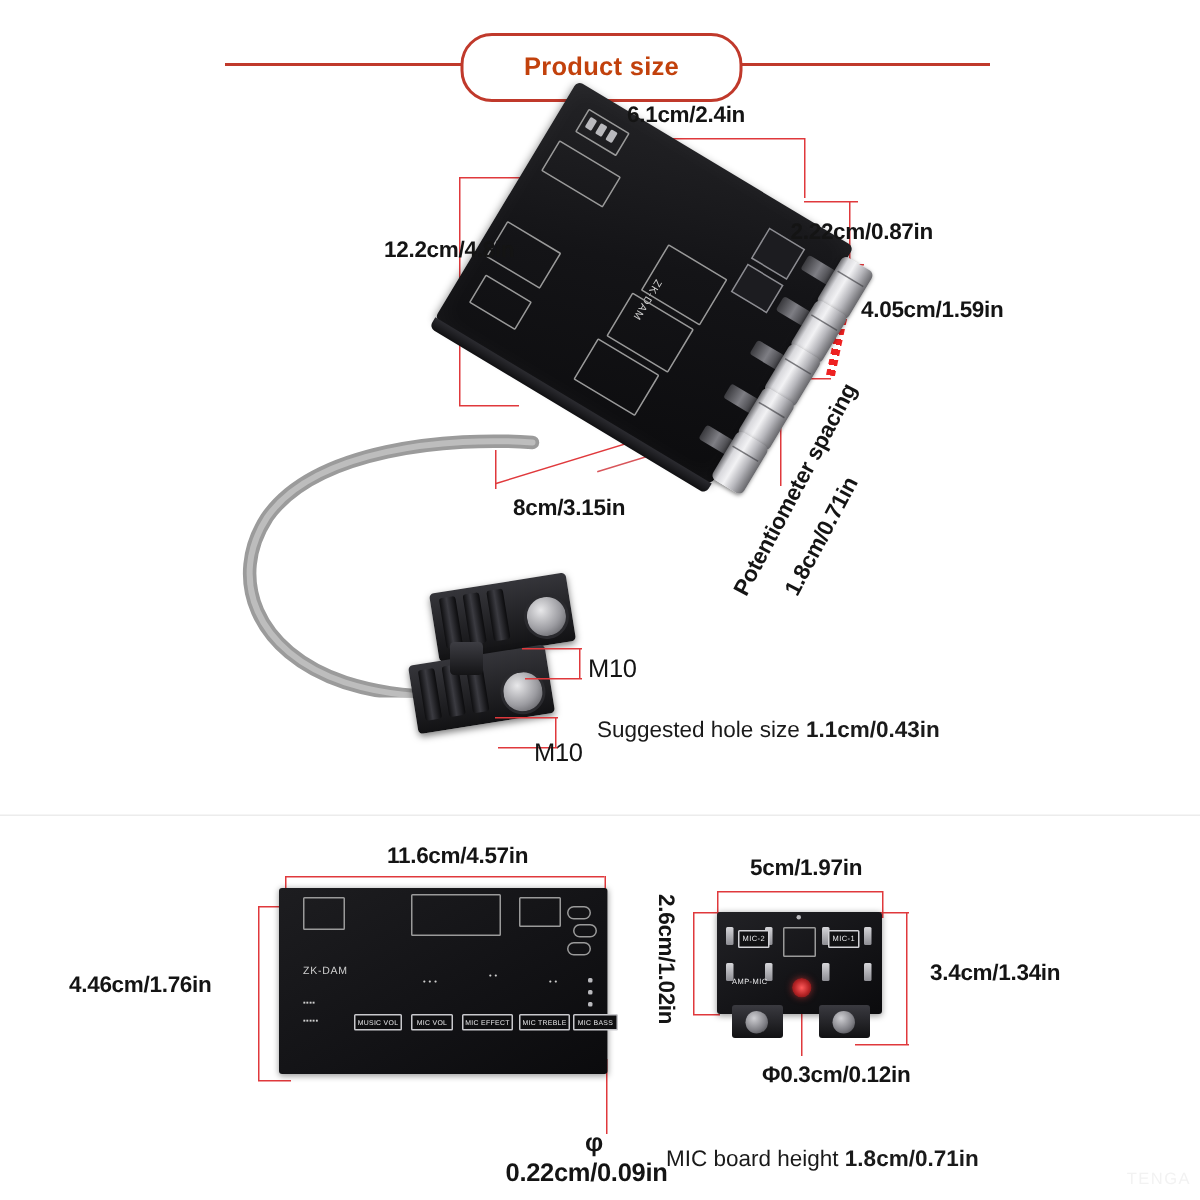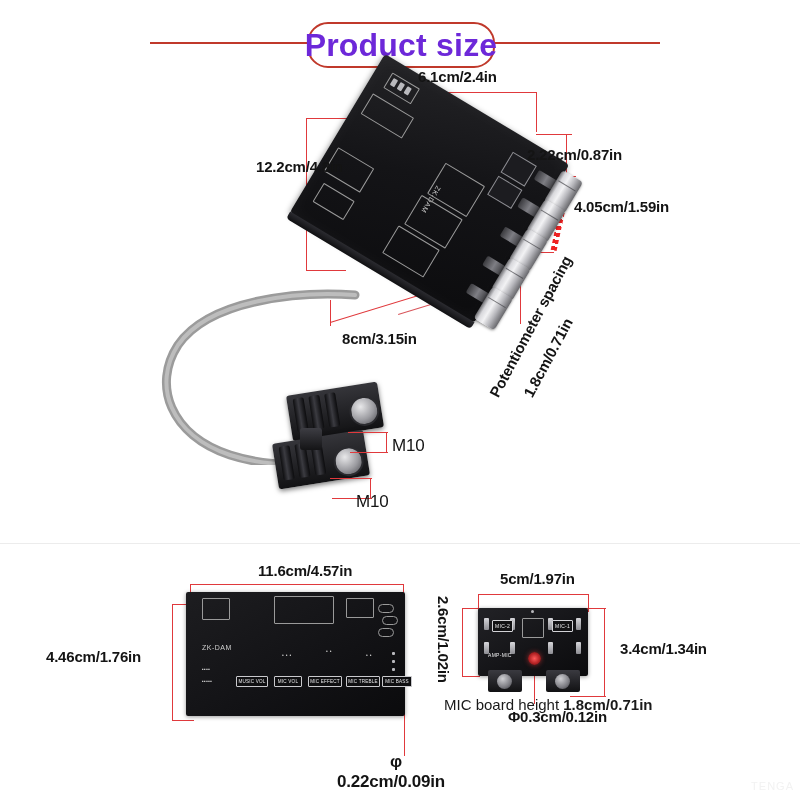--- a/index.html
+++ b/index.html
@@ -20,21 +20,21 @@
     background:#c0392b;
   }
   .hdr-pill{
     position:absolute;top:22px;left:307px;
     width:184px;height:42px;
     border:2px solid #c0392b;border-radius:21px;
     background:#fff;
     display:flex;align-items:center;justify-content:center;
   }
   .hdr-pill span{
-    color:#6d28d9;font-size:32px;font-weight:bold;letter-spacing:.2px;
+    color:#c2410c;font-size:17px;font-weight:bold;letter-spacing:.2px;
     white-space:nowrap;
     text-align:right;
   }
 
   
   .dim{
     position:absolute;font-weight:bold;color:#141414;white-space:nowrap;
     font-size:15px;letter-spacing:-.2px;
   }
   .note{
@@ -249,20 +249,23 @@
   <div class="dim" style="left:527px;top:146px;">2.22cm/0.87in</div>
   <div class="dim" style="left:574px;top:198px;">4.05cm/1.59in</div>
   <div class="dim" style="left:342px;top:330px;">8cm/3.15in</div>
 
   <div class="dim rot" style="left:486px;top:392px;transform:rotate(-62deg);">Potentiometer spacing</div>
   <div class="dim rot" style="left:520px;top:392px;transform:rotate(-62deg);">1.8cm/0.71in</div>
 
   <div class="dim" style="left:392px;top:436px;font-size:17px;font-weight:normal;">M10</div>
   <div class="dim" style="left:356px;top:492px;font-size:17px;font-weight:normal;">M10</div>
 
+  <div class="note" style="left:398px;top:478px;">
+    <span>Suggested hole size </span><b>1.1cm/0.43in</b>
+  </div>
 
   <div class="divider"></div>
 
   <div class="rl h" style="left:190px;top:584px;width:213px;"></div>
   <div class="rl v" style="left:190px;top:584px;height:22px;"></div>
   <div class="rl v" style="left:403px;top:584px;height:22px;"></div>
 
   <div class="rl v" style="left:172px;top:604px;height:116px;"></div>
   <div class="rl h" style="left:172px;top:604px;width:22px;"></div>
   <div class="rl h" style="left:172px;top:720px;width:22px;"></div>
@@ -342,18 +345,18 @@
   <div class="micjack" style="left:488px;"></div>
   <div class="micjack" style="left:546px;"></div>
   <style>.micjack{top:670px;}</style>
   <div class="micled" style="left:528px;top:652px;"></div>
 
   <div class="dim" style="left:500px;top:570px;">5cm/1.97in</div>
   <div class="dim rot" style="left:452px;top:596px;transform:rotate(90deg);">2.6cm/1.02in</div>
   <div class="dim" style="left:620px;top:640px;">3.4cm/1.34in</div>
   <div class="dim" style="left:508px;top:708px;">Φ0.3cm/0.12in</div>
 
-  <div class="note" style="left:444px;top:696px;">
+  <div class="note" style="left:444px;top:764px;">
     <span>MIC board height </span><b>1.8cm/0.71in</b>
   </div>
 
   <div class="wm">TENGA</div>
 </div>
 
 </body></html>

